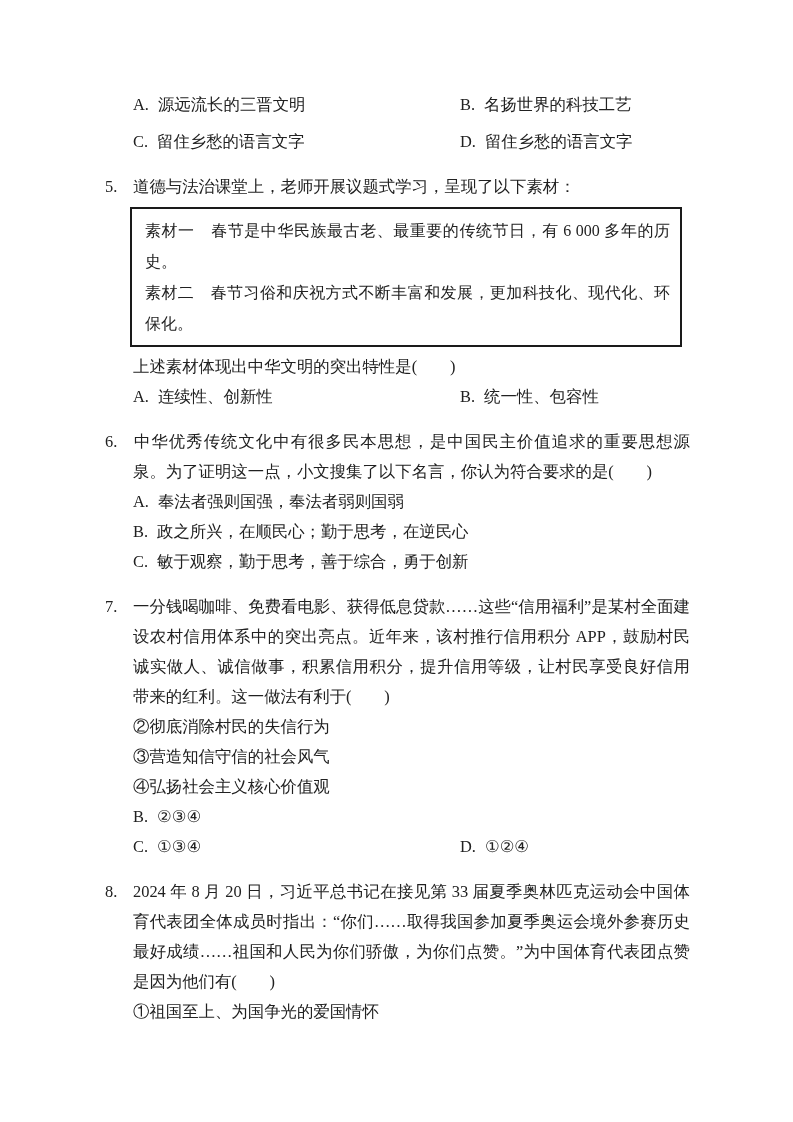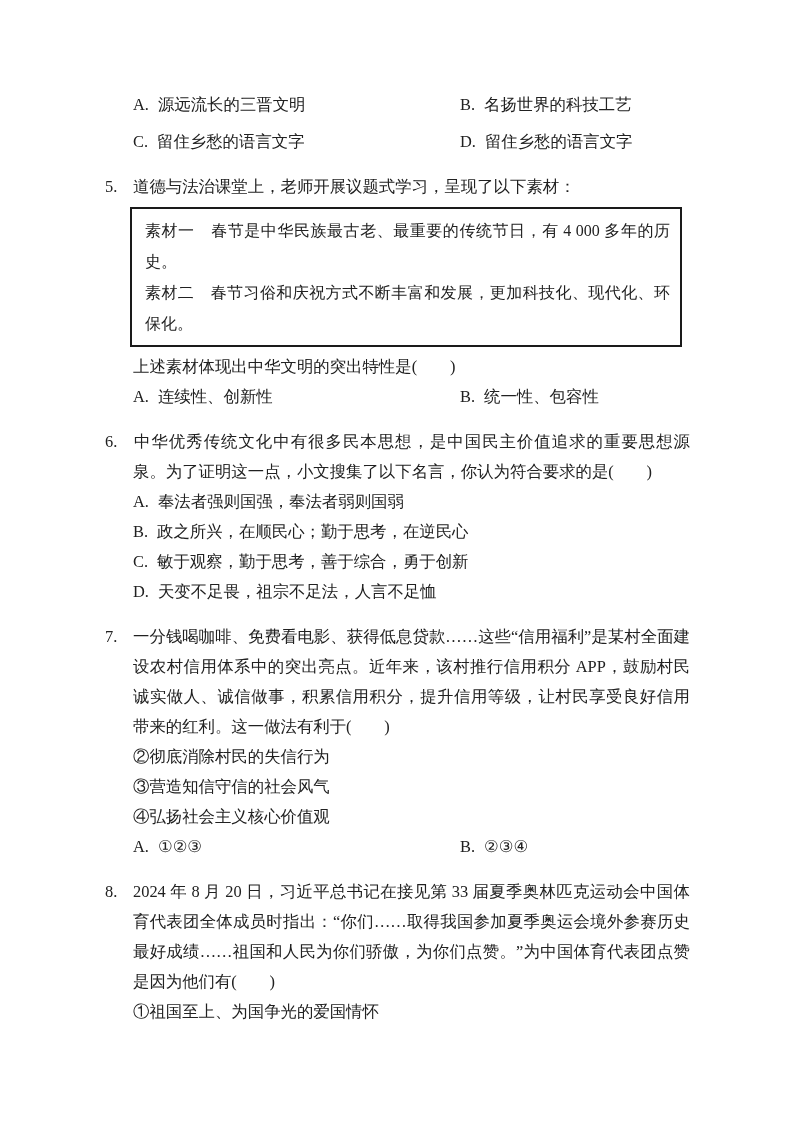--- a/index.html
+++ b/index.html
@@ -86,21 +86,21 @@
         <span class="lbl">D.</span><span>留住乡愁的语言文字</span>
       </div>
     </div>
   </div>
 
   <p class="para">
     <span class="qnum">5.</span><span>道德与法治课堂上，老师开展议题式学习，呈现了以下素材：</span>
   </p>
 
   <div class="material-box">
-    <p class="box-line">素材一　春节是中华民族最古老、最重要的传统节日，有 4 000 多年的历史。</p>
+    <p class="box-line">素材一　春节是中华民族最古老、最重要的传统节日，有 6 000 多年的历史。</p>
     <p class="box-line">素材二　春节习俗和庆祝方式不断丰富和发展，更加科技化、现代化、环保化。</p>
   </div>
 
   <p class="cont">上述素材体现出中华文明的突出特性是(　　)</p>
 
   <div class="opts">
     <div class="opt-row">
       <div class="col1">
         <span class="lbl">A.</span><span>连续性、创新性</span>
       </div>
@@ -119,40 +119,42 @@
   <div class="opts">
     <div class="opt-line">
       <span class="lbl">A.</span><span>奉法者强则国强，奉法者弱则国弱</span>
     </div>
     <div class="opt-line">
       <span class="lbl">B.</span><span>政之所兴，在顺民心；勤于思考，在逆民心</span>
     </div>
     <div class="opt-line">
       <span class="lbl">C.</span><span>敏于观察，勤于思考，善于综合，勇于创新</span>
     </div>
-    <div class="opt-line">
-      <span class="lbl">D.</span><span>天变不足畏，祖宗不足法，人言不足恤</span>
-    </div>
   </div>
 
   <p class="para">
     <span class="qnum">7.</span><span>一分钱喝咖啡、免费看电影、获得低息贷款……这些“信用福利”是某村全面建设农村信用体系中的突出亮点。近年来，该村推行信用积分 APP，鼓励村民诚实做人、诚信做事，积累信用积分，提升信用等级，让村民享受良好信用带来的红利。这一做法有利于(　　)</span>
   </p>
 
   <p class="sub">②彻底消除村民的失信行为</p>
   <p class="sub">③营造知信守信的社会风气</p>
   <p class="sub">④弘扬社会主义核心价值观</p>
 
   <div class="opts">
     <div class="opt-row">
+      <div class="col2">
+        <span class="lbl">B.</span><span>②③④</span>
+      </div>
+    </div>
+    <div class="opt-row">
       <div class="col1">
-        <span class="lbl">A.</span><span>①②③</span>
+        <span class="lbl">C.</span><span>①③④</span>
       </div>
       <div class="col2">
-        <span class="lbl">B.</span><span>②③④</span>
+        <span class="lbl">D.</span><span>①②④</span>
       </div>
     </div>
   </div>
 
   <p class="para">
     <span class="qnum">8.</span><span>2024 年 8 月 20 日，习近平总书记在接见第 33 届夏季奥林匹克运动会中国体育代表团全体成员时指出：“你们……取得我国参加夏季奥运会境外参赛历史最好成绩……祖国和人民为你们骄傲，为你们点赞。”为中国体育代表团点赞是因为他们有(　　)</span>
   </p>
 
   <p class="sub">①祖国至上、为国争光的爱国情怀</p>
 

